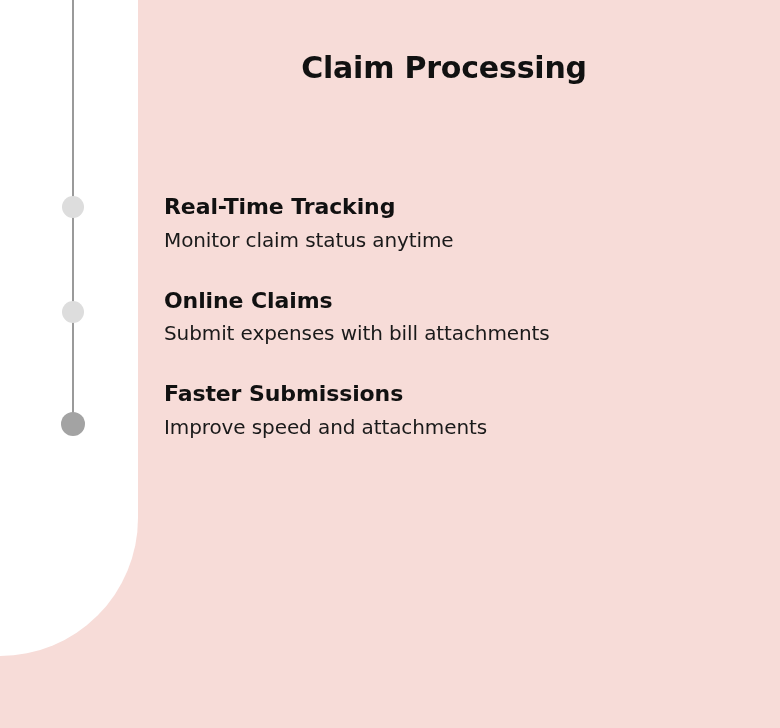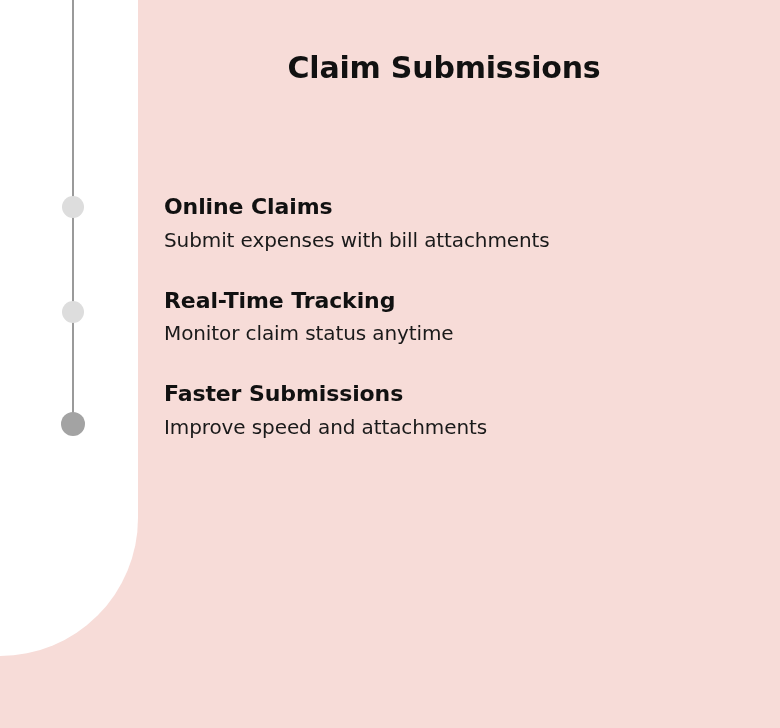--- a/index.html
+++ b/index.html
@@ -117,32 +117,32 @@
 
 <div id="stage">
 
   <div class="white-panel"></div>
 
   <div class="timeline-rail"></div>
   <div class="timeline-dot d1"></div>
   <div class="timeline-dot d2"></div>
   <div class="timeline-dot d3"></div>
 
-  <div class="page-title">Claim Submissions</div>
+  <div class="page-title">Claim Processing</div>
 
   <div class="feature-list">
 
     <div class="feature-item">
-      <div class="feature-title">Online Claims</div>
-      <div class="feature-desc">Submit expenses with bill attachments</div>
+      <div class="feature-title">Real-Time Tracking</div>
+      <div class="feature-desc">Monitor claim status anytime</div>
     </div>
 
     <div class="feature-item">
-      <div class="feature-title">Real-Time Tracking</div>
-      <div class="feature-desc">Monitor claim status anytime</div>
+      <div class="feature-title">Online Claims</div>
+      <div class="feature-desc">Submit expenses with bill attachments</div>
     </div>
 
     <div class="feature-item">
       <div class="feature-title">Faster Submissions</div>
       <div class="feature-desc">Improve speed and attachments</div>
     </div>
 
   </div>
 </div>
 

